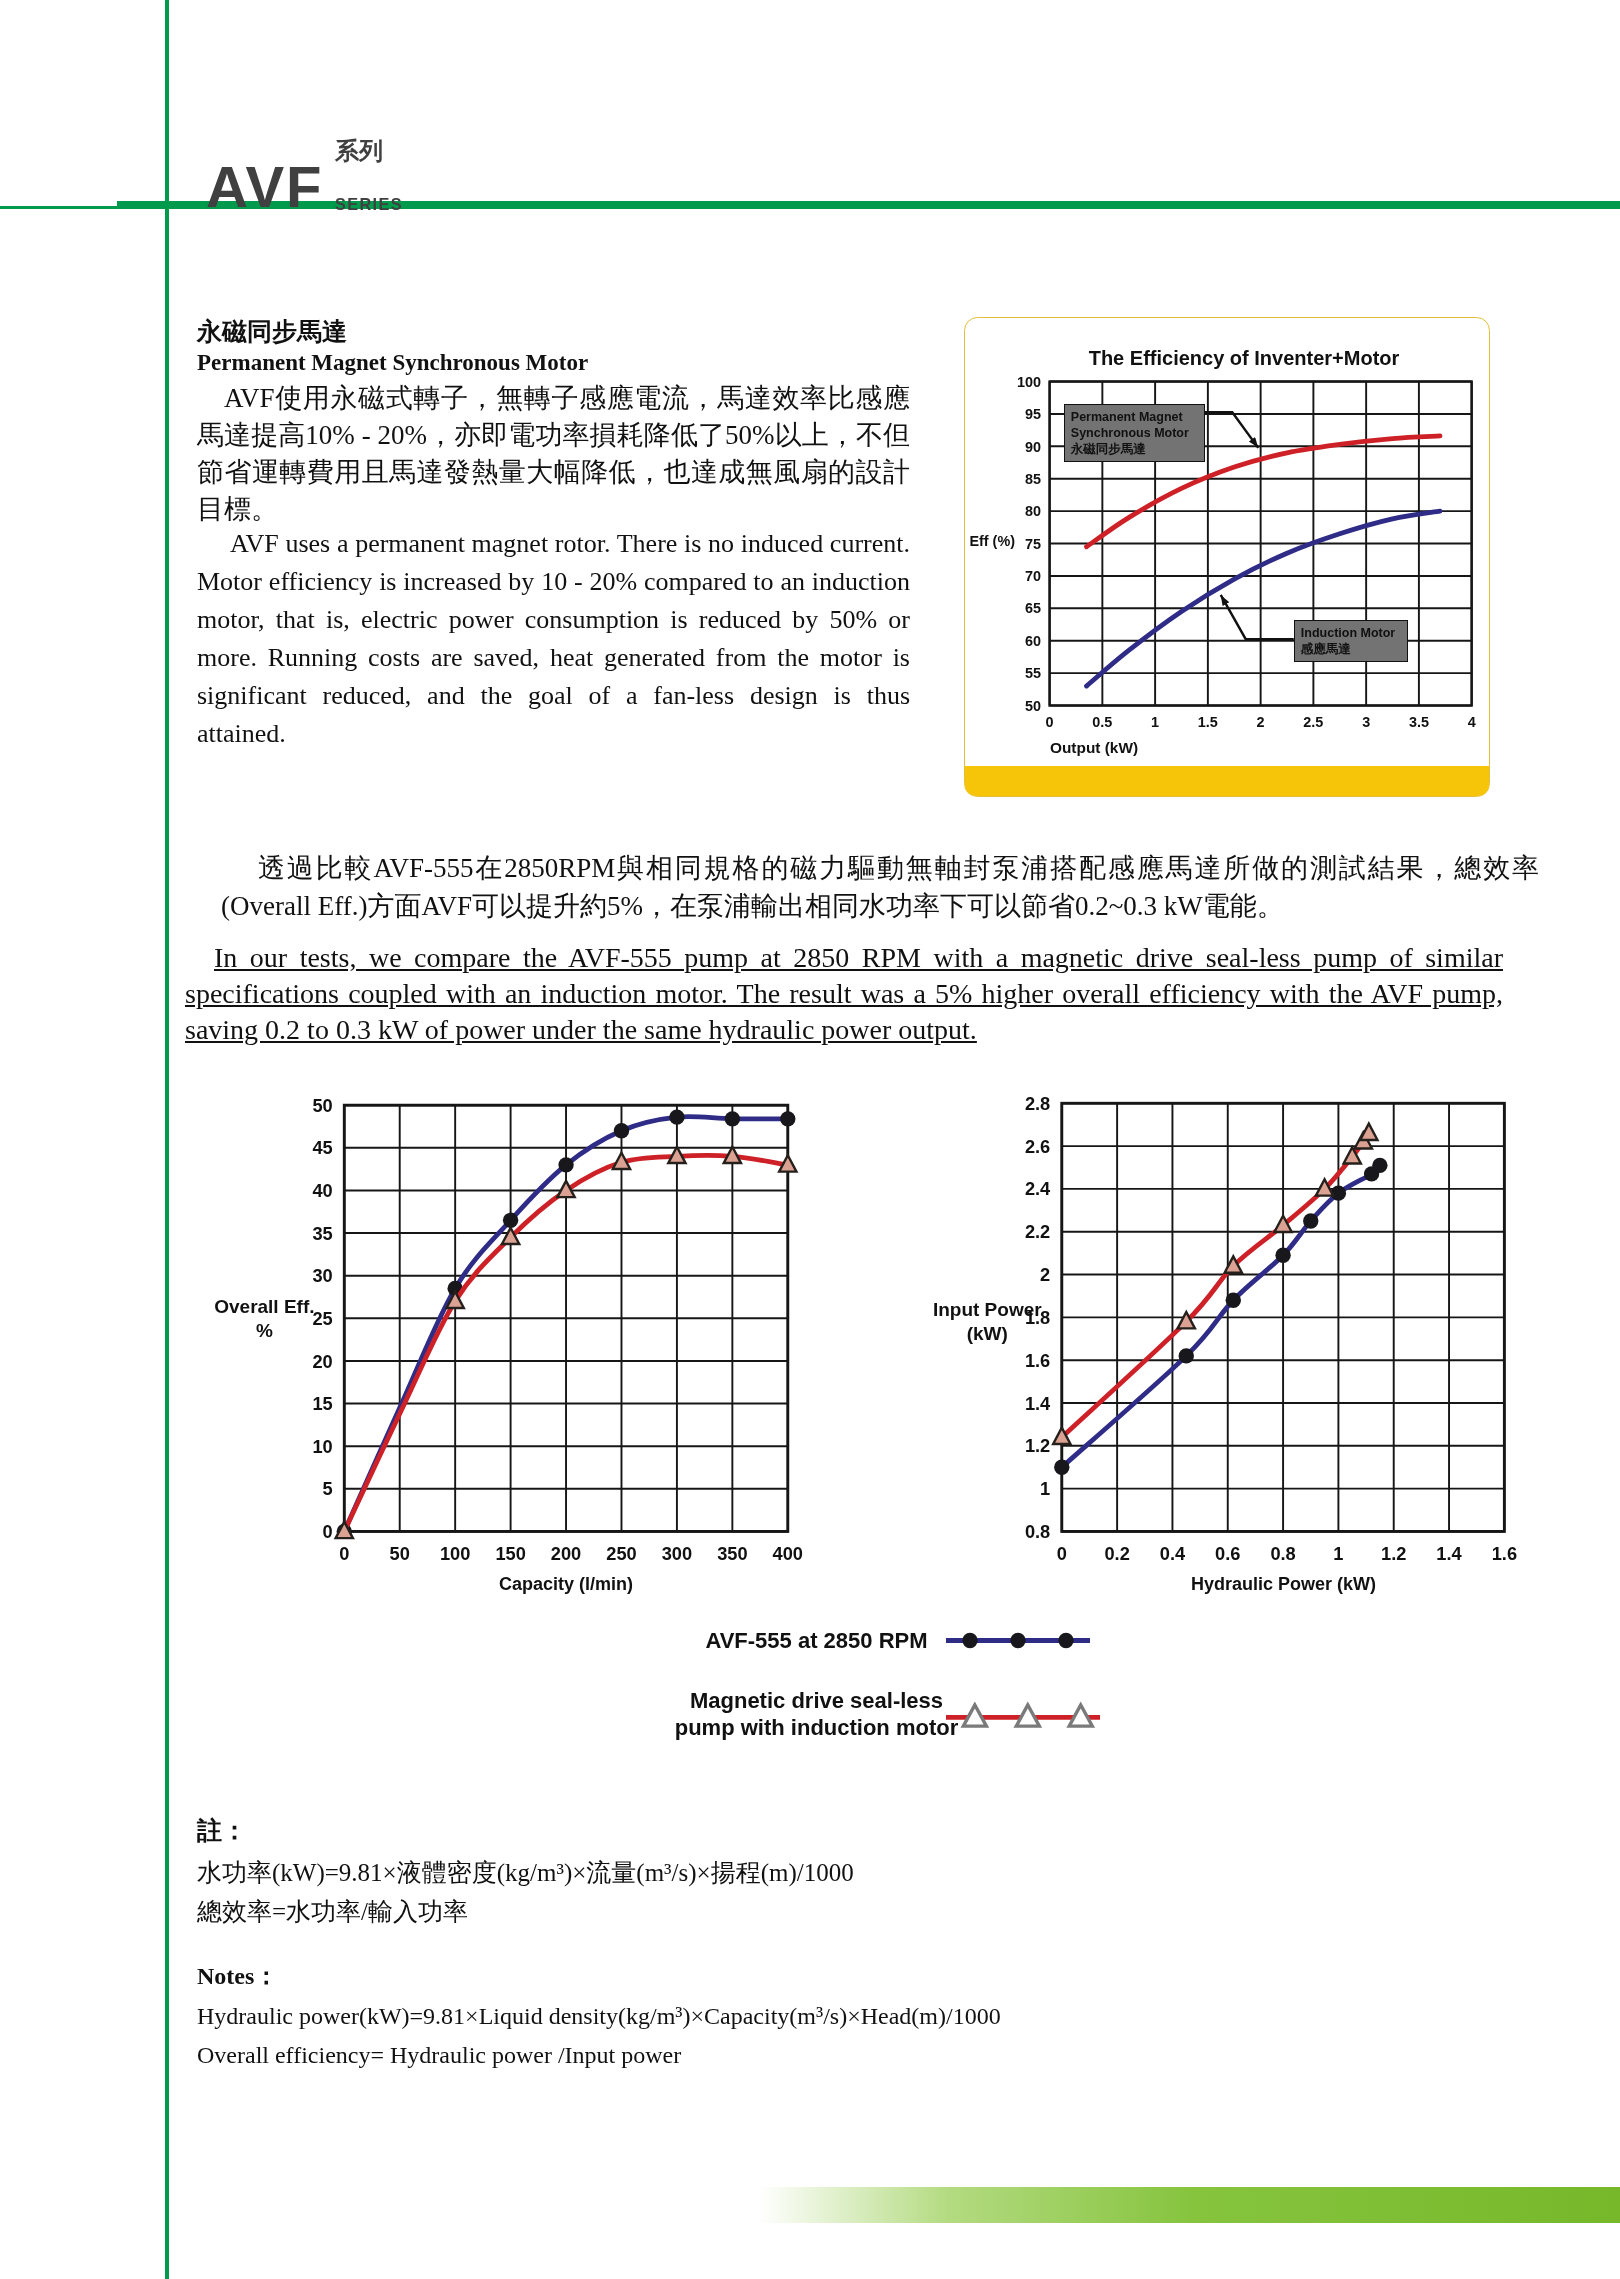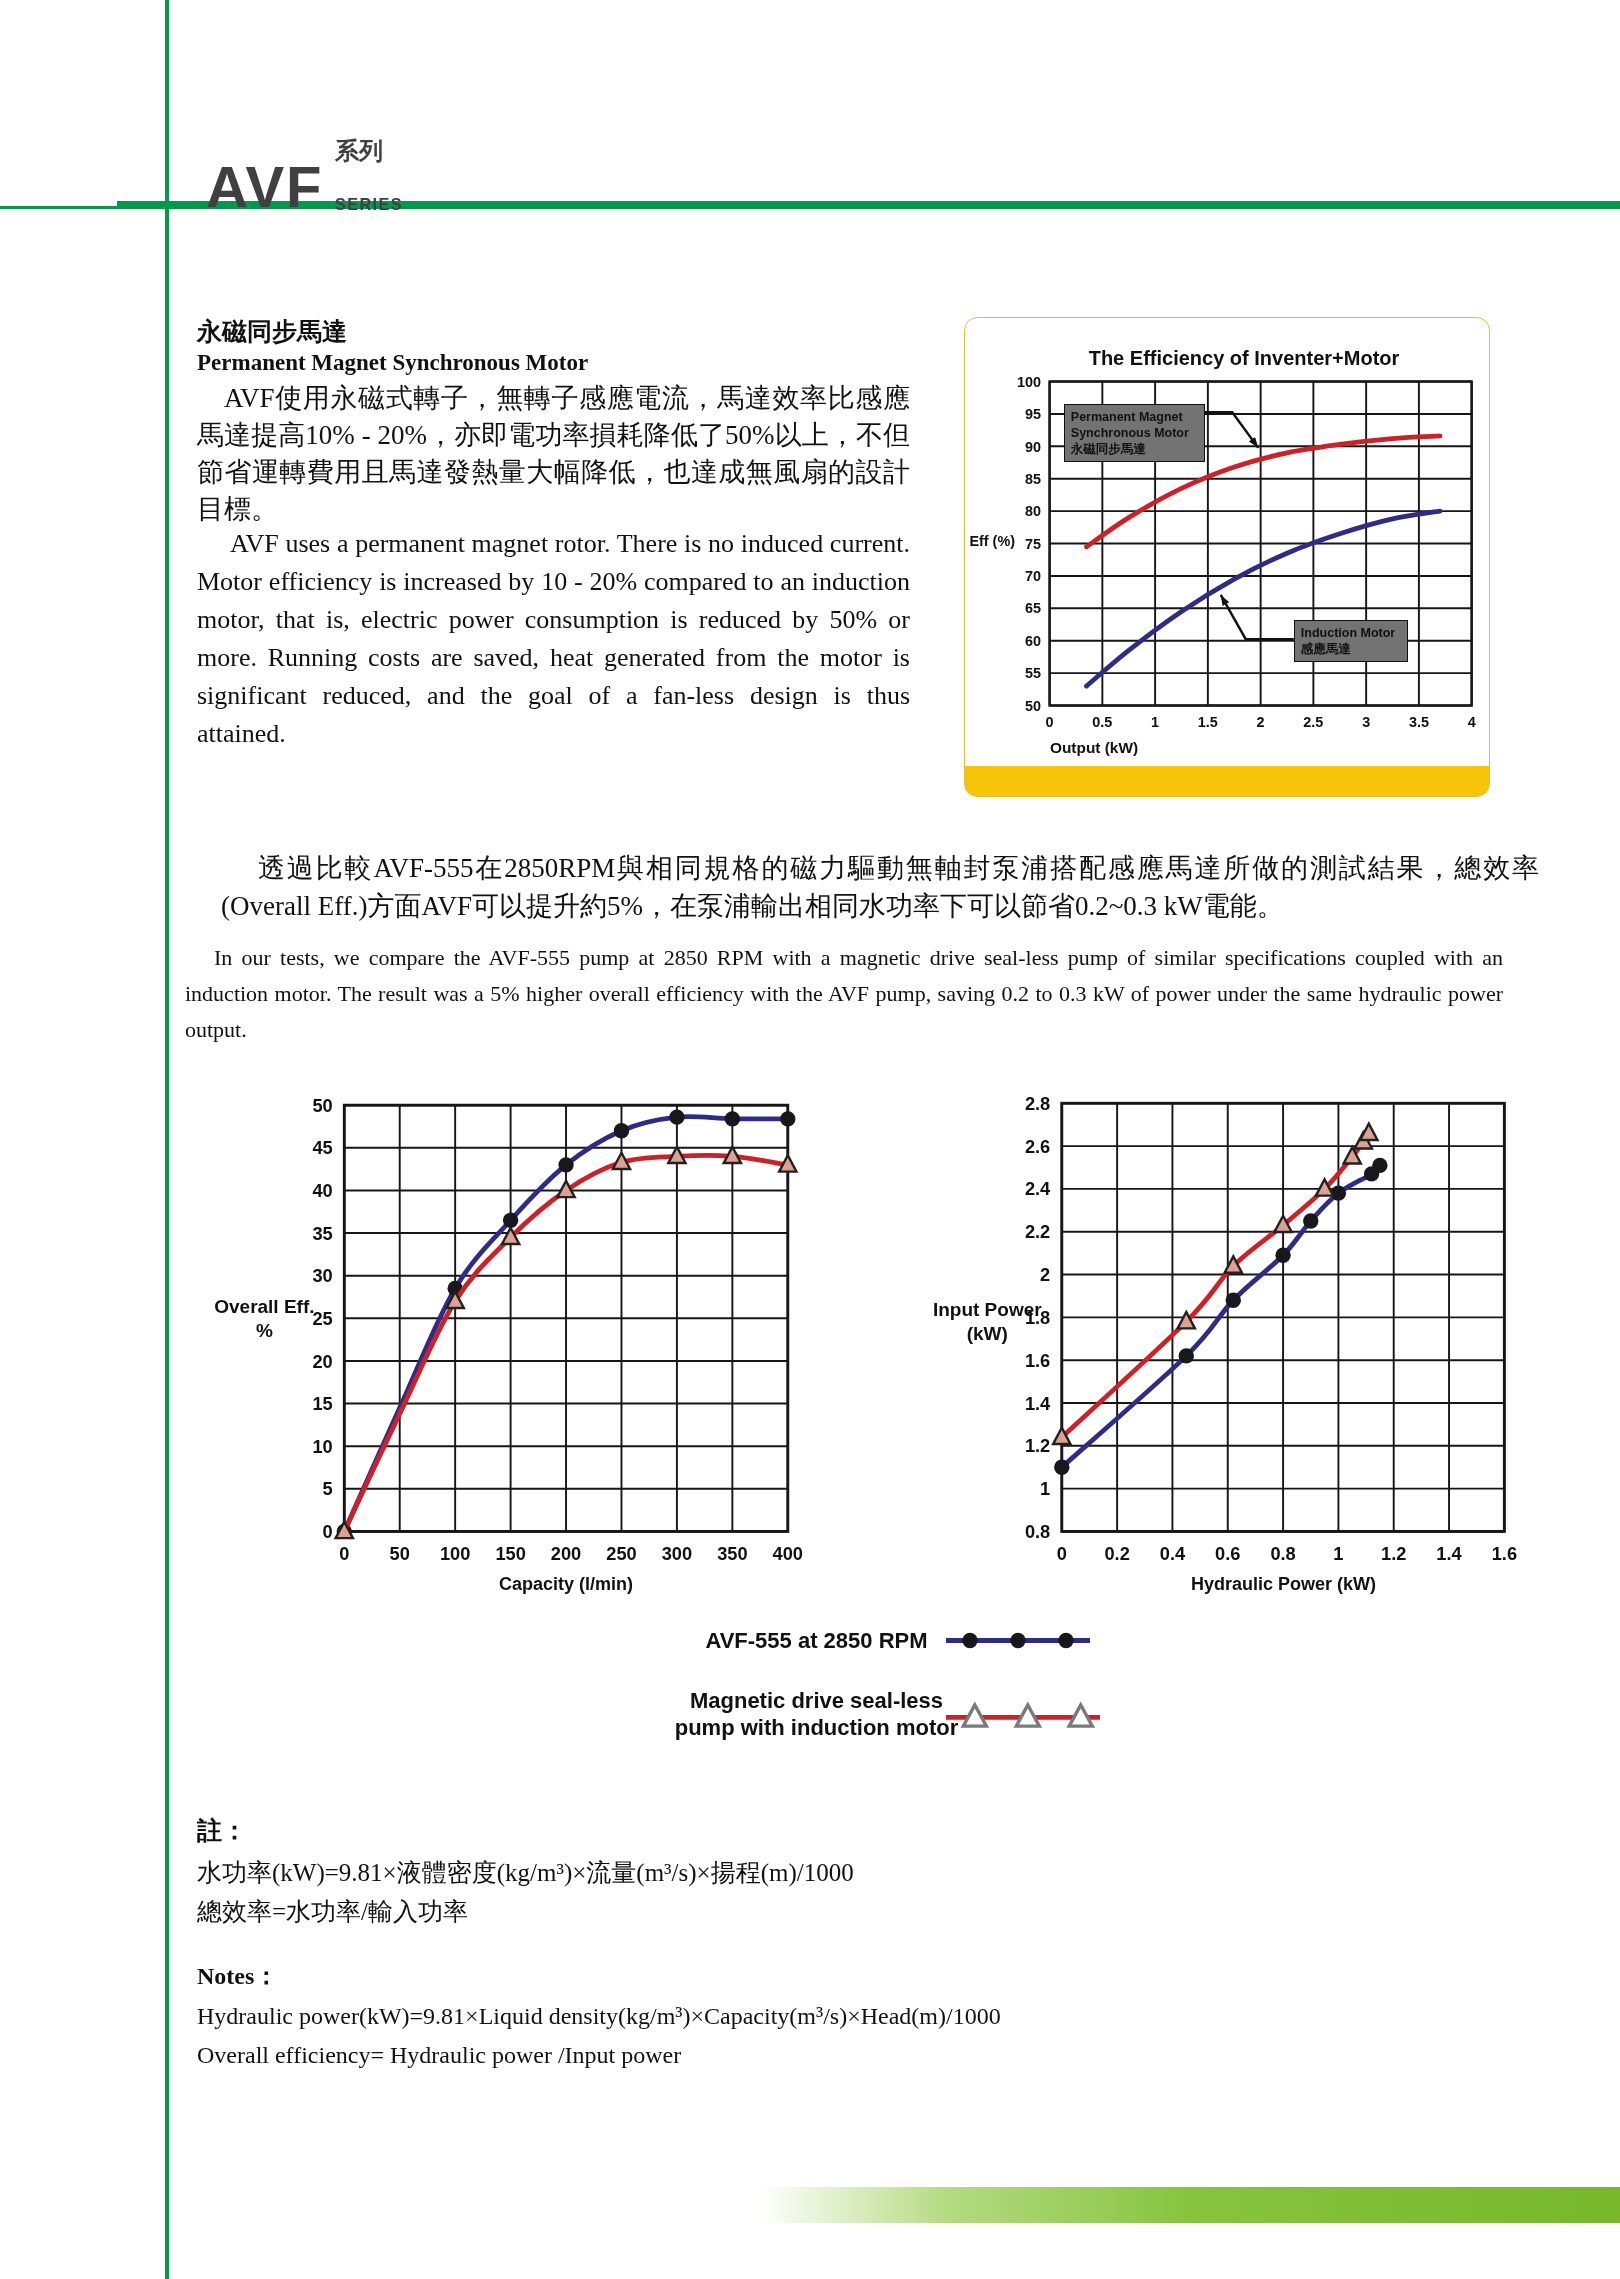--- a/index.html
+++ b/index.html
@@ -17,21 +17,21 @@
   .logo-zh{font-size:24px;font-weight:bold;}
   .logo-en{font-size:16.3px;font-weight:bold;letter-spacing:1.4px;margin-top:1px;}
   
   .sec-zh{position:absolute;left:197px;top:315px;font-family:"Liberation Sans",sans-serif;
           font-size:25px;font-weight:bold;}
   .sec-en{position:absolute;left:197px;top:350px;font-size:23px;font-weight:bold;}
   .para{position:absolute;text-align:justify;margin:0;}
   .para-zh-intro{left:197px;top:380px;width:713px;font-size:27px;line-height:37px;text-indent:27px;}
   .para-en-intro{left:197px;top:525px;width:713px;font-size:26px;line-height:38px;text-indent:33px;}
   .para-zh-mid{left:185px;top:849px;width:1318px;font-size:27px;line-height:38px;text-indent:37px;margin-left:36px;}
-  .para-en-mid{left:185px;top:940px;width:1318px;font-size:22px;line-height:36px;text-indent:29px;}
+  .para-en-mid{left:185px;top:940px;width:1318px;font-size:28px;line-height:36px;text-indent:29px;text-decoration:underline;}
   
   .eff-card{position:absolute;left:964px;top:317px;width:526px;height:480px;background:#fff;
             border:1.9px solid #E3BE3C;border-radius:13.4px;box-sizing:border-box;}
   .eff-card svg{position:absolute;left:0;top:0;}
   .eff-title{position:absolute;left:58px;top:29px;width:442px;text-align:center;
              font-family:"Liberation Sans",sans-serif;font-size:20px;font-weight:bold;}
   .eff-ylabel{position:absolute;left:0;top:215px;width:50px;text-align:right;
               font-family:"Liberation Sans",sans-serif;font-size:14.4px;font-weight:bold;}
   .eff-xlabel{position:absolute;left:85px;top:421px;width:422px;text-align:left;
               font-family:"Liberation Sans",sans-serif;font-size:15.4px;font-weight:bold;}

